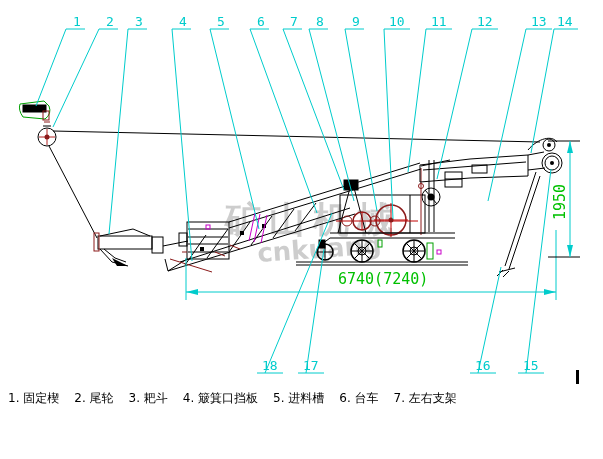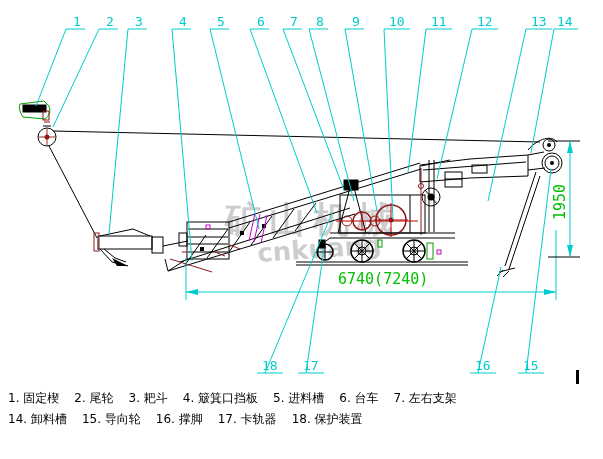--- a/index.html
+++ b/index.html
@@ -262,15 +262,14 @@
         <text x="523" y="370" class="callout-text">15</text>
         <line x1="518" y1="373" x2="544" y2="373" stroke="#00cccc"></line>
         <line x1="526" y1="373" x2="551" y2="169" stroke="#00cccc"></line>
       </g>
   </svg>
 
   <div id="corner-tick"></div>
 
   <div id="legend">
       <div class="legend-row"><span class="legend-item">1. 固定楔</span><span class="legend-item">2. 尾轮</span><span class="legend-item">3. 耙斗</span><span class="legend-item">4. 簸箕口挡板</span><span class="legend-item">5. 进料槽</span><span class="legend-item">6. 台车</span><span class="legend-item">7. 左右支架</span></div>
-      <div class="legend-row"><span class="legend-item">14. 卸料槽</span><span class="legend-item">15. 导向轮</span><span class="legend-item">16. 撑脚</span><span class="legend-item">17. 卡轨器</span><span class="legend-item">18. 保护装置</span></div>
     </div>
 </div>
 
 </body></html>

